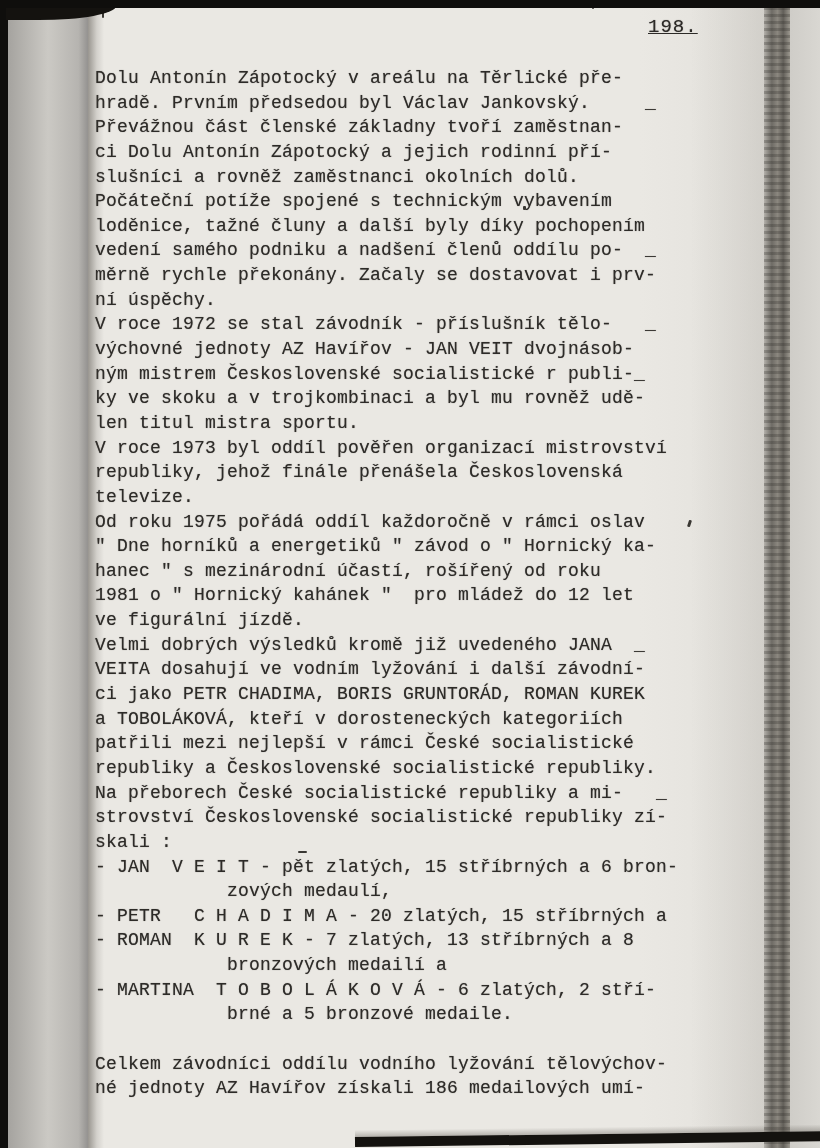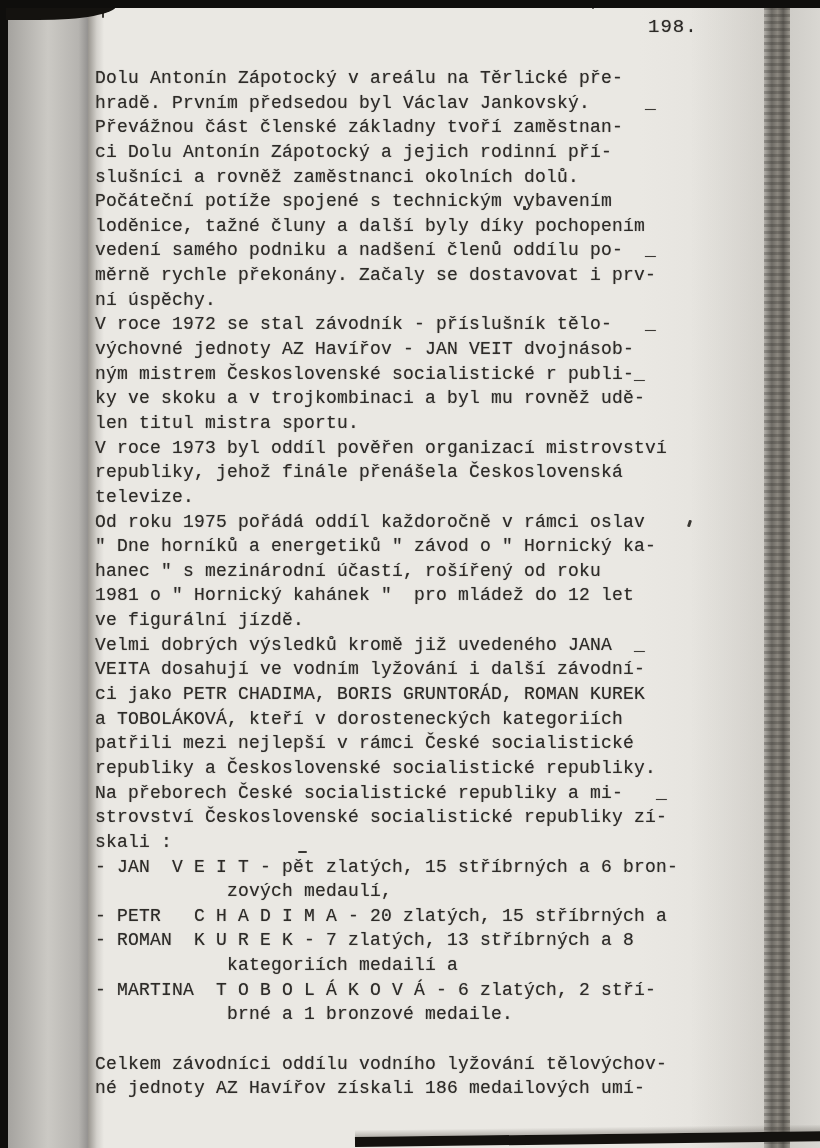--- a/index.html
+++ b/index.html
@@ -31,21 +31,21 @@
     background:#14120f;transform:rotate(-0.7deg);transform-origin:left center;}
   
   .speck{position:absolute;background:#3a3833;z-index:3;border-radius:1px;}
   .sp1{left:102px;top:9px;width:2px;height:9px;}
   .sp2{left:592px;top:2px;width:2px;height:7px;}
   .sp3{left:688px;top:520px;width:3px;height:7px;transform:rotate(18deg);}
   .sp4{left:298px;top:851px;width:9px;height:2px;}
   .sp5{left:523px;top:206px;width:3px;height:4px;}
   
   .page-num{position:absolute;left:648px;top:16px;z-index:2;font-size:19px;color:#2c2a27;
-    letter-spacing:1px;text-shadow:0 0 1px rgba(44,42,39,.6);}
+    letter-spacing:1px;text-shadow:0 0 1px rgba(44,42,39,.6);text-decoration:underline;}
   .text{position:absolute;left:95px;top:66px;z-index:2;color:#2d2b28;font-size:18px;
     filter:blur(.2px);}
   .tline{white-space:pre;height:24.65px;line-height:24.65px;letter-spacing:.2px;
     text-shadow:0 0 1px rgba(45,42,38,.55);}
 </style>
 </head>
 <body>
 
 <div class="scan">
   <div class="right-fade"></div>
@@ -96,20 +96,20 @@
       <div class="tline">a TOBOLÁKOVÁ, kteří v dorosteneckých kategoriích</div>
       <div class="tline">patřili mezi nejlepší v rámci České socialistické</div>
       <div class="tline">republiky a Československé socialistické republiky.</div>
       <div class="tline">Na přeborech České socialistické republiky a mi-   _</div>
       <div class="tline">strovství Československé socialistické republiky zí-</div>
       <div class="tline">skali :</div>
       <div class="tline">- JAN  V E I T - pět zlatých, 15 stříbrných a 6 bron-</div>
       <div class="tline">            zových medaulí,</div>
       <div class="tline">- PETR   C H A D I M A - 20 zlatých, 15 stříbrných a</div>
       <div class="tline">- ROMAN  K U R E K - 7 zlatých, 13 stříbrných a 8</div>
-      <div class="tline">            kategoriích medailí a</div>
+      <div class="tline">            bronzových medailí a</div>
       <div class="tline">- MARTINA  T O B O L Á K O V Á - 6 zlatých, 2 stří-</div>
-      <div class="tline">            brné a 1 bronzové medaile.</div>
+      <div class="tline">            brné a 5 bronzové medaile.</div>
       <div class="tline"></div>
       <div class="tline">Celkem závodníci oddílu vodního lyžování tělovýchov-</div>
       <div class="tline">né jednoty AZ Havířov získali 186 medailových umí-</div>
     </div>
 </div>
 
 </body></html>

